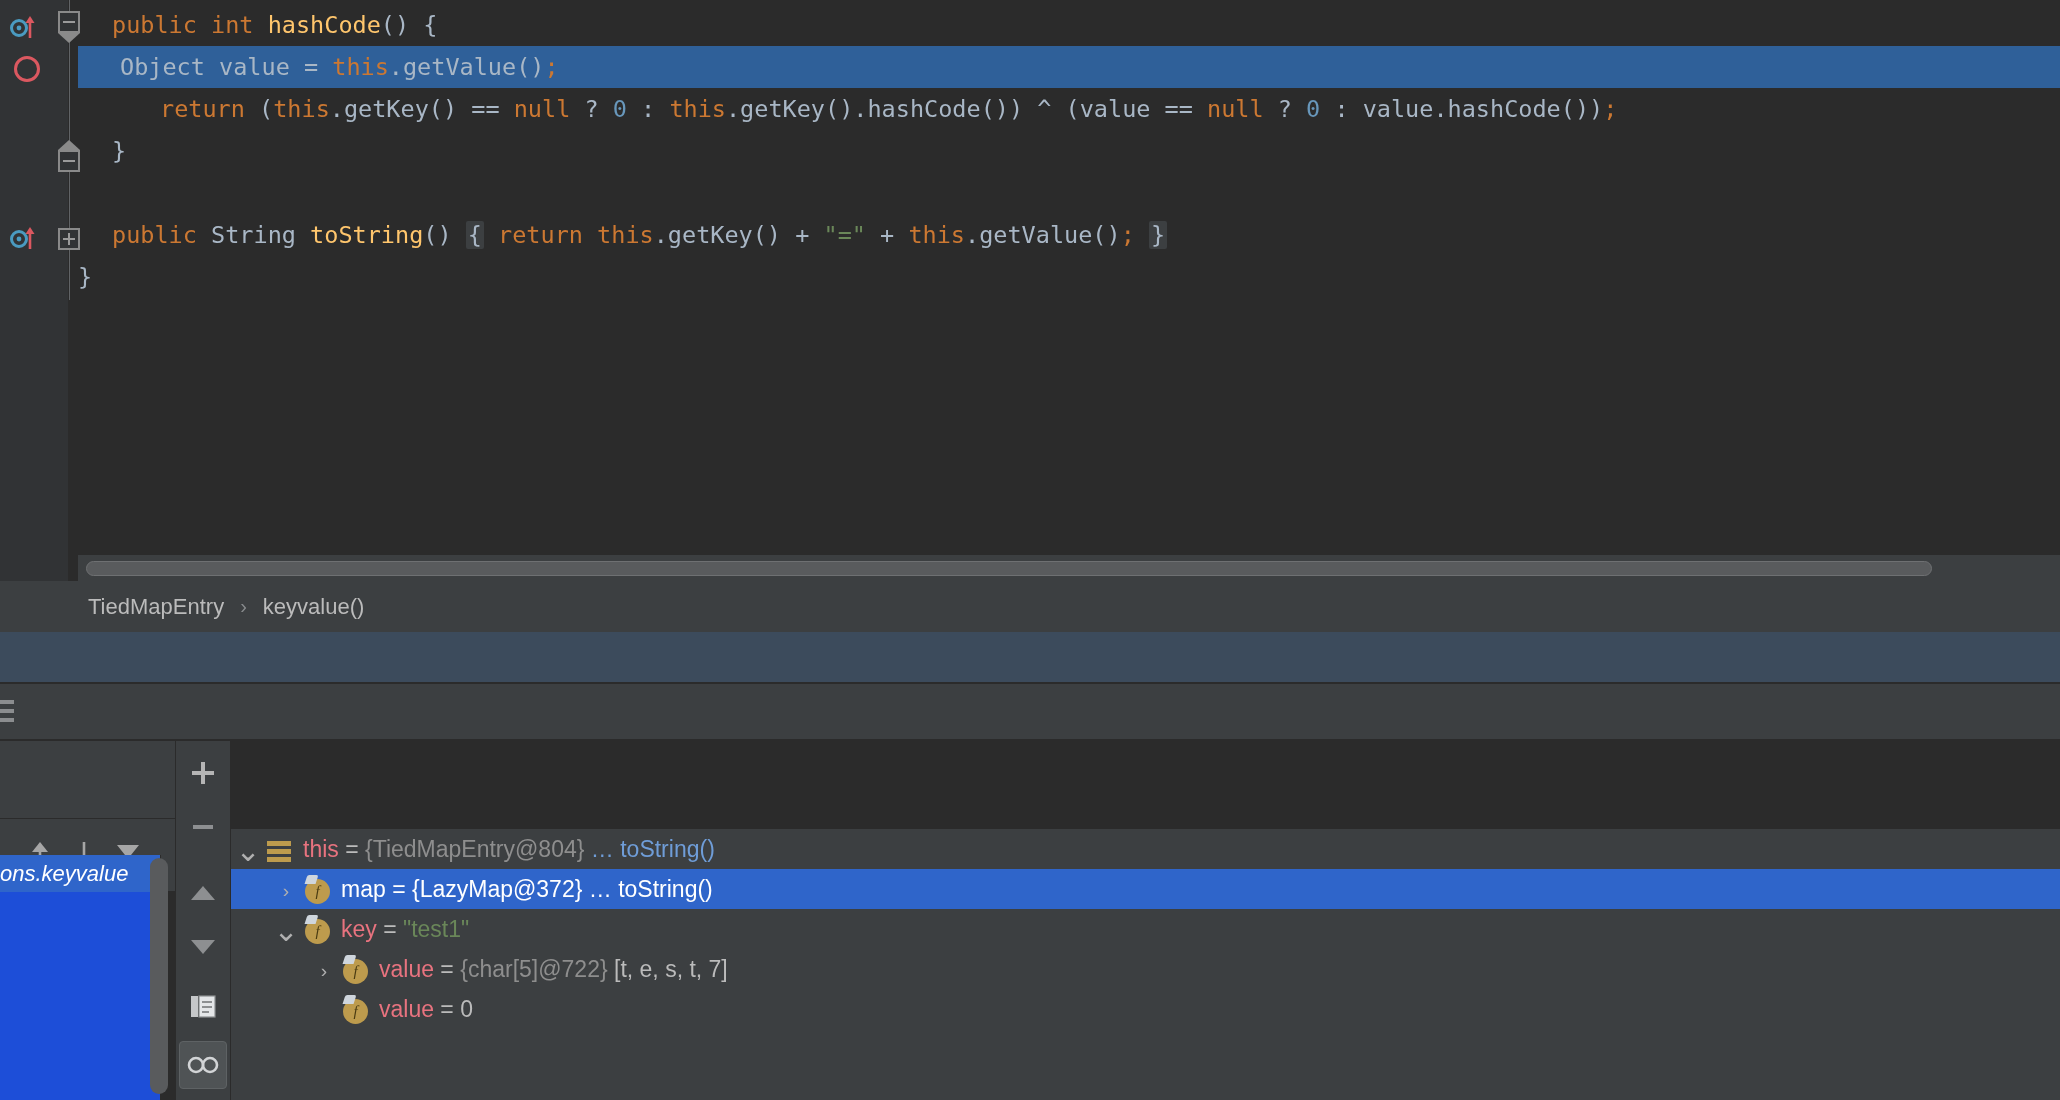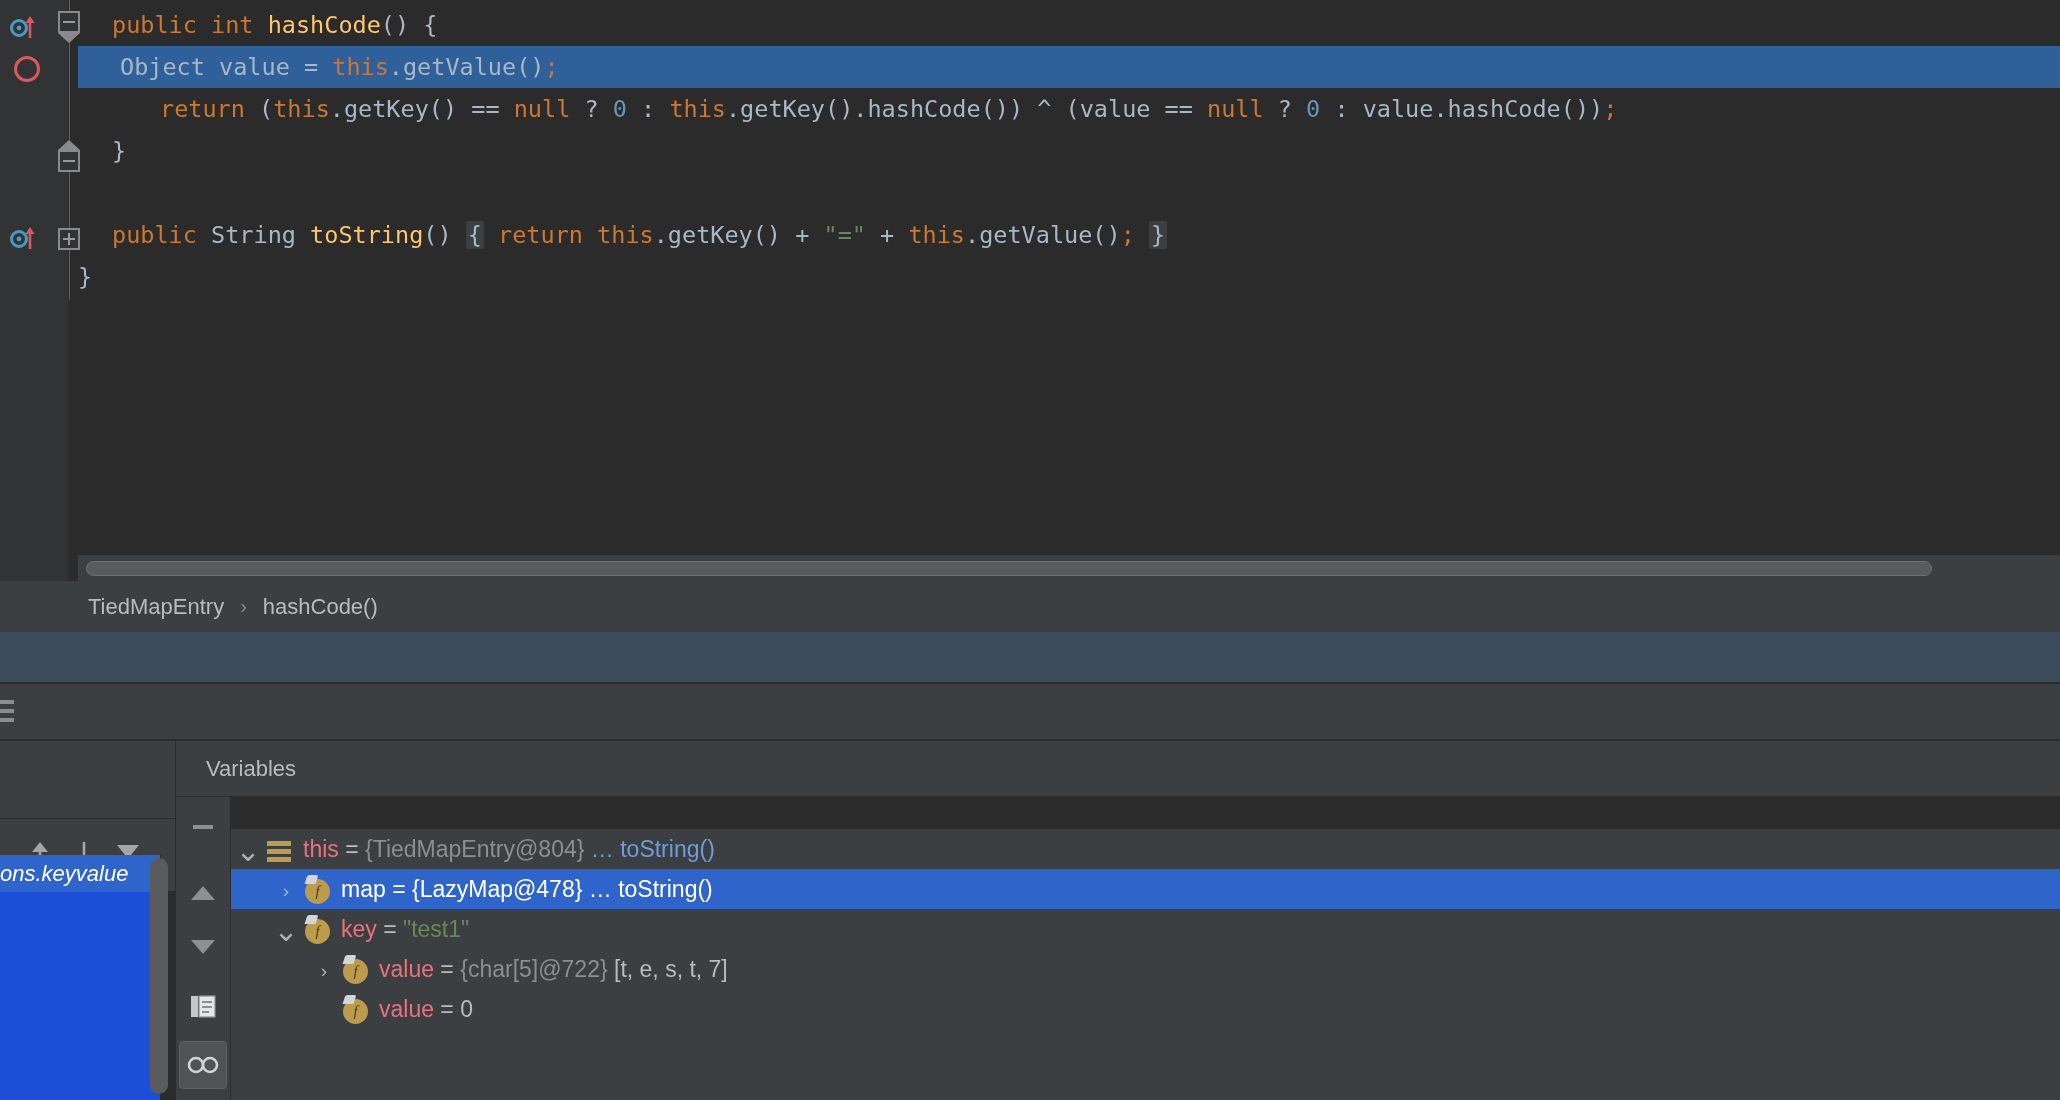--- a/index.html
+++ b/index.html
@@ -443,21 +443,21 @@
         </div>
     </div>
 
     <div class="ed-hscroll-track"></div>
     <div class="ed-hscroll-thumb"></div>
   </div>
 
   <div class="breadcrumbs">
     <span>TiedMapEntry</span>
     <span class="bc-sep">›</span>
-    <span>hashCode()</span>
+    <span>keyvalue()</span>
   </div>
 
   <div class="blue-band"></div>
 
   <div class="debug-strip">
     <span class="strip-hamburger">
       <i></i>
         <i></i>
         <i></i>
     </span>
@@ -521,31 +521,28 @@
       </svg>
     </span>
     <span class="wt-btn active" style="top:300px;">
       <svg width="32" height="22" viewBox="0 0 32 22">
         <circle cx="9" cy="11" r="7" fill="none" stroke="#d2d4d6" stroke-width="2.6"></circle>
         <circle cx="23" cy="11" r="7" fill="none" stroke="#d2d4d6" stroke-width="2.6"></circle>
       </svg>
     </span>
   </div>
 
-  <div class="vars-header">
-    <span>Variables</span>
-  </div>
 
   <div class="vars-tree">
     <div id="var-rows">
         <div class="var-row"><span style="display: inline-block; width: 0px;"></span><span class="twisty" style="font-size: 30px; line-height: 26px;">⌄</span><span class="vicon"><span class="this-icon">
               <i></i>
               <i></i>
               <i></i>
             </span></span><span class="vname">this</span><span class="veq"> = </span><span class="vval">{TiedMapEntry@804}</span><span class="vtostr"> … toString()</span></div>
-        <div class="var-row selected"><span style="display: inline-block; width: 38px;"></span><span class="twisty">›</span><span class="vicon"><span class="field-dot">f</span></span><span class="vname">map</span><span class="veq"> = </span><span class="vval">{LazyMap@478}</span><span class="vtostr"> … toString()</span></div>
+        <div class="var-row selected"><span style="display: inline-block; width: 38px;"></span><span class="twisty">›</span><span class="vicon"><span class="field-dot">f</span></span><span class="vname">map</span><span class="veq"> = </span><span class="vval">{LazyMap@372}</span><span class="vtostr"> … toString()</span></div>
         <div class="var-row"><span style="display: inline-block; width: 38px;"></span><span class="twisty" style="font-size: 30px; line-height: 26px;">⌄</span><span class="vicon"><span class="field-dot">f</span></span><span class="vname">key</span><span class="veq"> = </span><span class="vstr">"test1"</span></div>
         <div class="var-row"><span style="display: inline-block; width: 76px;"></span><span class="twisty">›</span><span class="vicon"><span class="field-dot">f</span></span><span class="vname">value</span><span class="veq"> = </span><span class="vval">{char[5]@722}</span><span class="vplain"> [t, e, s, t, 7]</span></div>
         <div class="var-row"><span style="display: inline-block; width: 76px;"></span><span class="twisty"></span><span class="vicon"><span class="field-dot">f</span></span><span class="vname">value</span><span class="veq"> = </span><span class="vplain">0</span></div>
       </div>
   </div>
 
 </div>
 
 </body></html>

